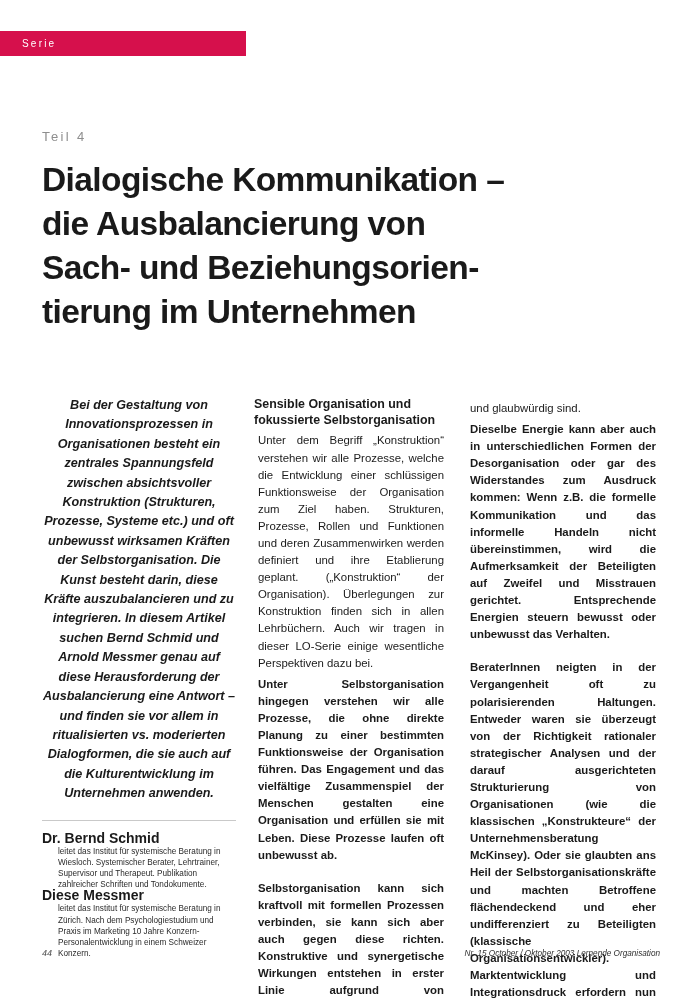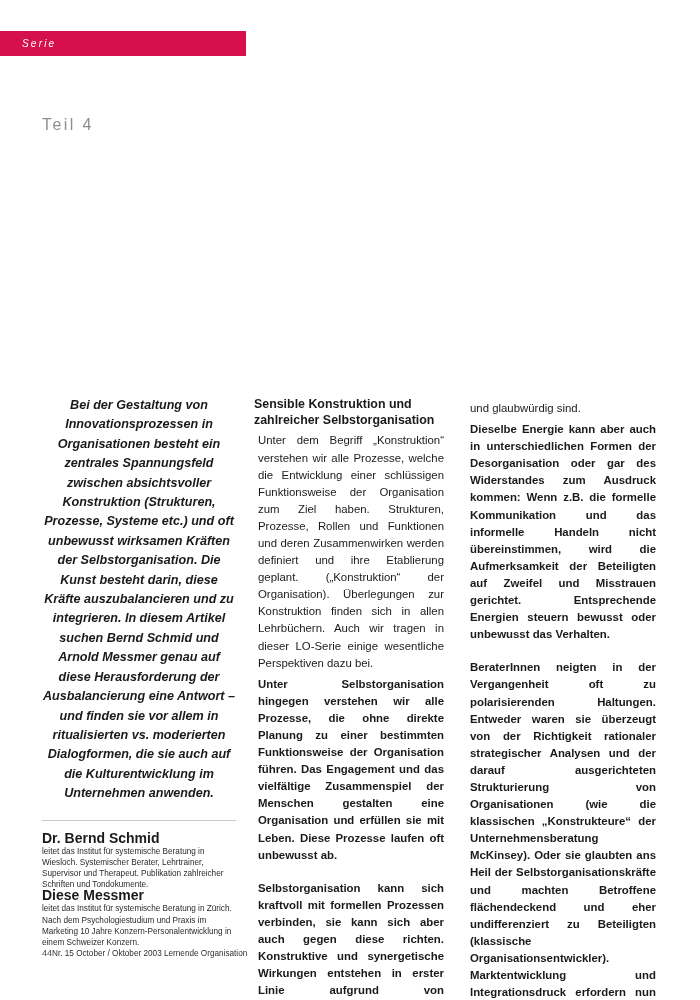--- a/index.html
+++ b/index.html
@@ -24,45 +24,44 @@
   }
 
   
   .serie-banner {
     position: absolute;
     left: 0;
     top: 31px;
     width: 246px;
     height: 25px;
     background: #d6104c;
-    font-style: italic;
   }
   .serie-banner-label {
     position: absolute;
     left: 22px;
     top: 6px;
     font-size: 10px;
     letter-spacing: 2.2px;
     color: #ffffff;
     font-weight: 400;
     line-height: 13px;
   }
 
   
   .header {
     position: absolute;
     left: 42px;
     top: 118px;
     width: 618px;
   }
   .teil {
-    font-size: 16px;
+    font-size: 13px;
     letter-spacing: 2.4px;
     color: #8e8e8e;
-    margin: 0 0 14px 0;
+    margin: 12px 0 14px 0;
     line-height: 14px;
   }
   .article-title {
     font-size: 33.5px;
     font-weight: bold;
     line-height: 44px;
     letter-spacing: -0.6px;
     color: #1a1a1a;
     margin: 0;
     white-space: pre-line;
@@ -111,21 +110,21 @@
   .bio-name {
     font-size: 14px;
     font-weight: bold;
     line-height: 11px;
     margin: 0 0 2px 0;
     color: #1a1a1a;
   }
   .bio-text {
     font-size: 8.2px;
     line-height: 11.2px;
-    margin: 0 0 12px 0;
+    margin: 0 0 12px 16px;
     color: #2a2a2a;
     text-align: left;
   }
   .bio-text:last-child { margin-bottom: 0; }
 
   .sec-head {
     font-size: 12.4px;
     font-weight: bold;
     line-height: 16.2px;
     margin: 0 0 4px 0;
@@ -143,22 +142,23 @@
   .body-p + .body-p { margin-top: 0; font-weight: bold; }
   .body-p.gap { margin-top: 16px; }
 
   
   .footer {
     position: absolute;
     left: 42px;
     top: 947px;
     width: 618px;
     display: flex;
-    justify-content: flex-start;
+    justify-content: space-between;
     align-items: baseline;
+    font-style: italic;
   }
   .folio {
     font-size: 9px;
     color: #4a4a4a;
     line-height: 12px;
   }
   .issue {
     font-size: 8.2px;
     color: #2e2e2e;
     line-height: 12px;
@@ -168,39 +168,43 @@
 <body>
 
 <div class="page">
 
   <div class="serie-banner" style="background: rgb(214, 16, 76);">
     <span class="serie-banner-label">Serie</span>
   </div>
 
   <div class="header">
     <div class="teil">Teil 4</div>
+    <h1 class="article-title">Dialogische Kommunikation –
+die Ausbalancierung von
+Sach- und Beziehungsorien-
+tierung im Unternehmen</h1>
   </div>
 
   <div class="columns">
 
     <div class="col col-left">
       <p class="lede">Bei der Gestaltung von Innovationsprozessen in Organisationen besteht ein zentrales Spannungsfeld zwischen absichtsvoller Konstruktion (Strukturen, Prozesse, Systeme etc.) und oft unbewusst wirksamen Kräften der Selbstorganisation. Die Kunst besteht darin, diese Kräfte auszubalancieren und zu integrieren. In diesem Artikel suchen Bernd Schmid und Arnold Messmer genau auf diese Herausforderung der Ausbalancierung eine Antwort – und finden sie vor allem in ritualisierten vs. moderierten Dialogformen, die sie auch auf die Kulturentwicklung im Unternehmen anwenden.</p>
       <hr class="rule">
       <div>
         <p class="bio-name">Dr. Bernd Schmid</p>
         <p class="bio-text">leitet das Institut für systemische Beratung in Wiesloch. Systemischer Berater, Lehrtrainer, Supervisor und Therapeut. Publikation zahlreicher Schriften und Tondokumente.</p>
       </div>
       <div>
         <p class="bio-name">Diese Messmer</p>
         <p class="bio-text">leitet das Institut für systemische Beratung in Zürich. Nach dem Psychologiestudium und Praxis im Marketing 10 Jahre Konzern-Personalentwicklung in einem Schweizer Konzern.</p>
       </div>
     </div>
 
     <div class="col col-mid">
-      <h2 class="sec-head">Sensible Konstruktion und zahlreicher Selbstorganisation</h2>
+      <h2 class="sec-head">Sensible Organisation und fokussierte Selbstorganisation</h2>
       <p class="body-p">Unter dem Begriff „Konstruktion“ verstehen wir alle Prozesse, welche die Entwicklung einer schlüssigen Funktionsweise der Organisation zum Ziel haben. Strukturen, Prozesse, Rollen und Funktionen und deren Zusammenwirken werden definiert und ihre Etablierung geplant. („Konstruktion“ der Organisation). Überlegungen zur Konstruktion finden sich in allen Lehrbüchern. Auch wir tragen in dieser LO-Serie einige wesentliche Perspektiven dazu bei.</p>
       <p class="body-p">Unter Selbstorganisation hingegen verstehen wir alle Prozesse, die ohne direkte Planung zu einer bestimmten Funktionsweise der Organisation führen. Das Engagement und das vielfältige Zusammenspiel der Menschen gestalten eine Organisation und erfüllen sie mit Leben. Diese Prozesse laufen oft unbewusst ab.</p>
       <p class="body-p gap">Selbstorganisation kann sich kraftvoll mit formellen Prozessen verbinden, sie kann sich aber auch gegen diese richten. Konstruktive und synergetische Wirkungen entstehen in erster Linie aufgrund von überzeugenden Erfahrungen, aber auch aufgrund von Visionen und Hoffnungen, welche die Aufmerksamkeit der Beteiligten wecken, weil sie für sie Sinn machen</p>
     </div>
 
     <div class="col col-right">
       <p class="body-p">und glaubwürdig sind.</p>
       <p class="body-p">Dieselbe Energie kann aber auch in unterschiedlichen Formen der Desorganisation oder gar des Widerstandes zum Ausdruck kommen: Wenn z.B. die formelle Kommunikation und das informelle Handeln nicht übereinstimmen, wird die Aufmerksamkeit der Beteiligten auf Zweifel und Misstrauen gerichtet. Entsprechende Energien steuern bewusst oder unbewusst das Verhalten.</p>
       <p class="body-p gap"><span>BeraterInnen neigten in der Vergangenheit oft zu polarisierenden Haltungen. Entweder waren sie überzeugt von der Richtigkeit rationaler strategischer Analysen und der darauf ausgerichteten Strukturierung von Organisationen (wie die klassischen „Konstrukteure“ der Unternehmensberatung McKinsey). Oder sie glaubten ans Heil der Selbstorganisationskräfte und machten Betroffene flächendeckend und eher undifferenziert zu Beteiligten (klassische Organisationsentwickler). Marktentwicklung und Integrationsdruck erfordern nun eine Integration dieser Herangehensweisen. Um spezifische, hochintegrierte und effektive Prozesse gestalten zu können, müssen „hard und soft facts“, Führung und Kooperation (vertikale und horizontale Steuerung (), Aufgaben- und Personen-</span></p>
     </div>

